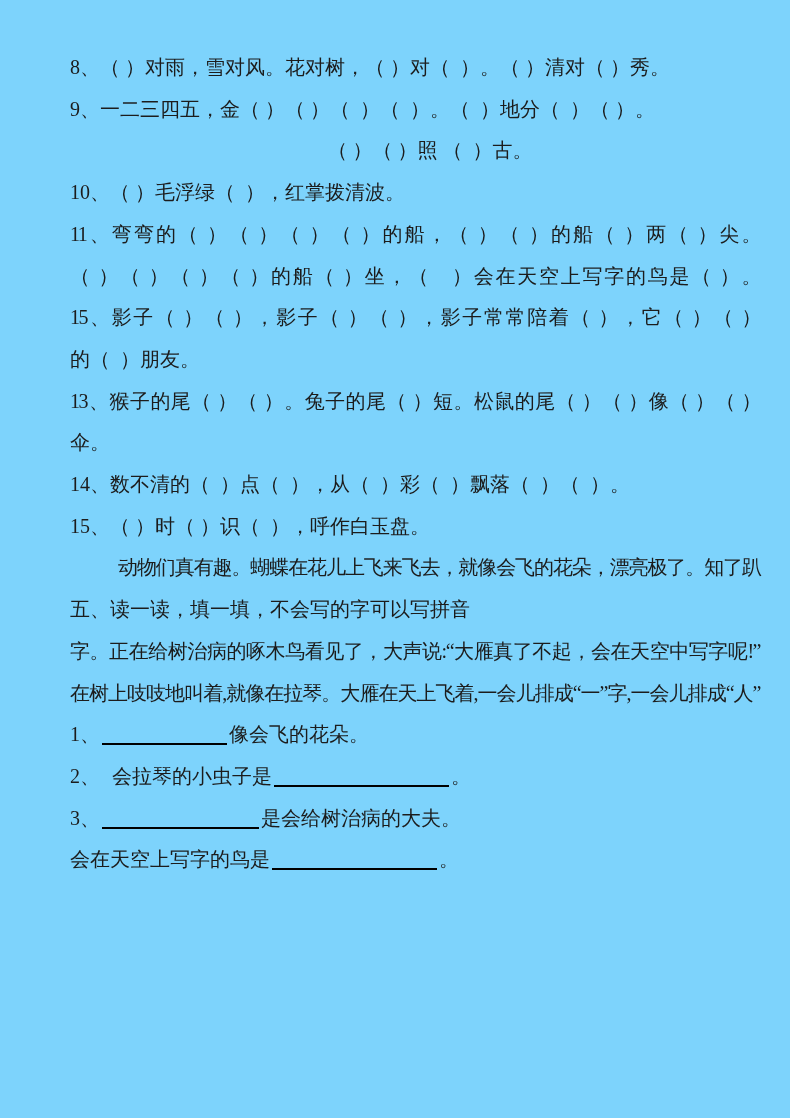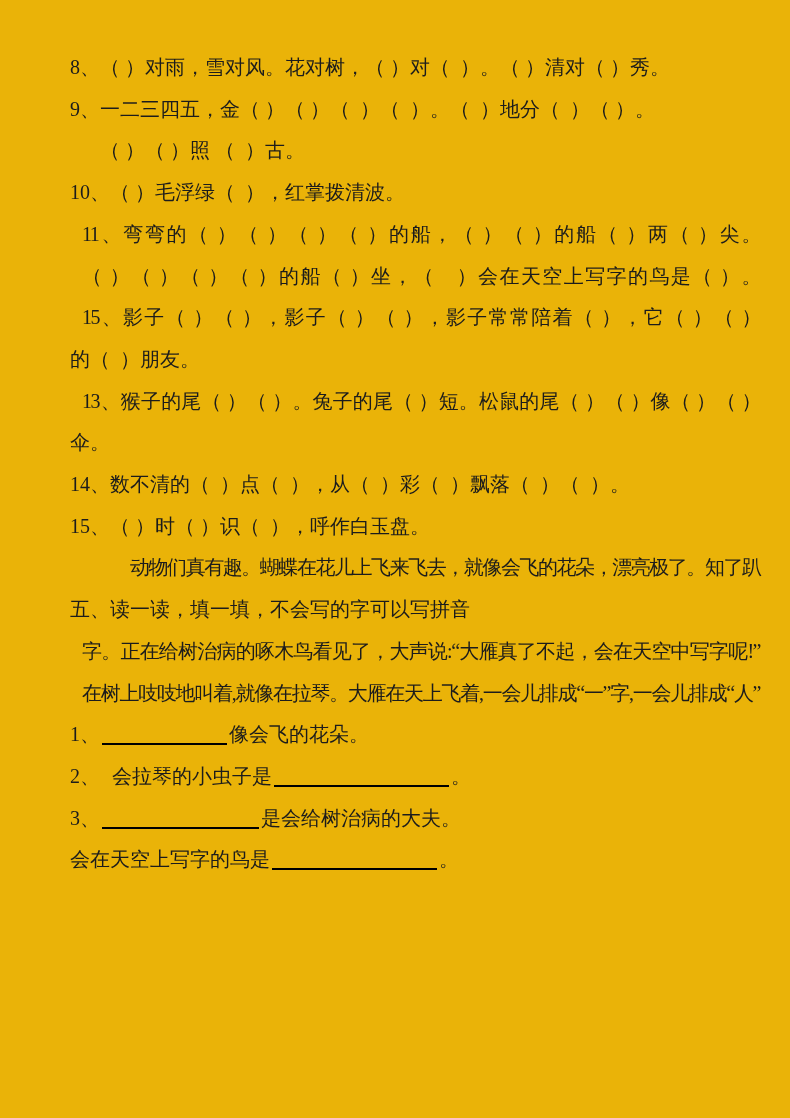--- a/index.html
+++ b/index.html
@@ -1,20 +1,20 @@
 <!DOCTYPE html>
 <html><head>
 <meta charset="utf-8">
 <style>
   html, body { margin: 0; padding: 0; background: #ffffff; }
   .page {
     position: relative;
     width: 790px;
     height: 1118px;
-    background: #eab308;
+    background: #7dd3fc;
     overflow: hidden;
     font-family: "Liberation Serif", "DejaVu Serif", serif;
     color: #1c1c1c;
   }
   .content {
     position: absolute;
     left: 70px;
     top: 47px;
     width: 690px;
   }
@@ -22,24 +22,23 @@
     margin: 0;
     font-size: 20px;
     line-height: 41.7px;
     white-space: pre-wrap;
     letter-spacing: 0;
   }
   .just {
     text-align: justify;
     text-align-last: justify;
     letter-spacing: -1.5px;
-    margin-left: 12px;
   }
   .tight { letter-spacing: -2px; }
-  .ind1 { text-indent: 30px; }
+  .ind1 { text-indent: 30px; text-align: center; }
   .pind { text-indent: 48px; }
   .blank {
     display: inline-block;
     height: 0;
     border-bottom: 2px solid #000000;
     vertical-align: -4px;
     margin: 0 2px;
   }
   .w125 { width: 125px; }
   .w175 { width: 175px; }

